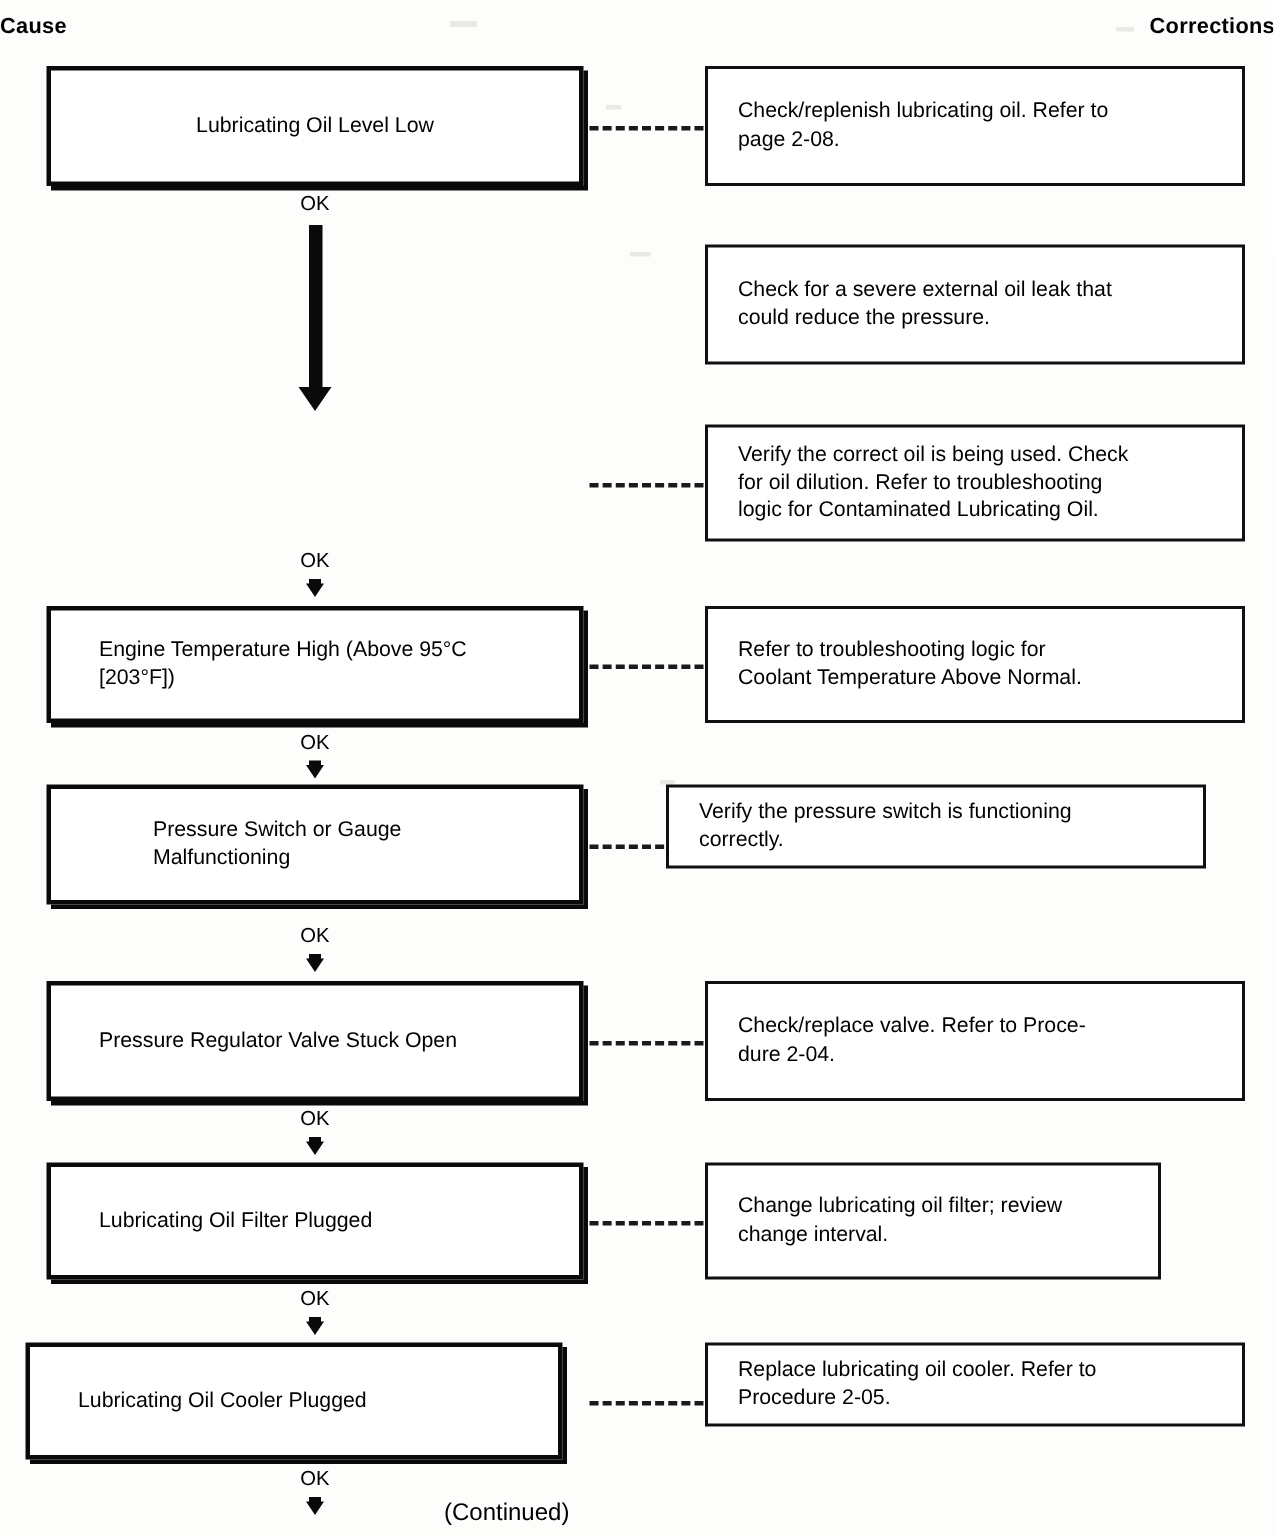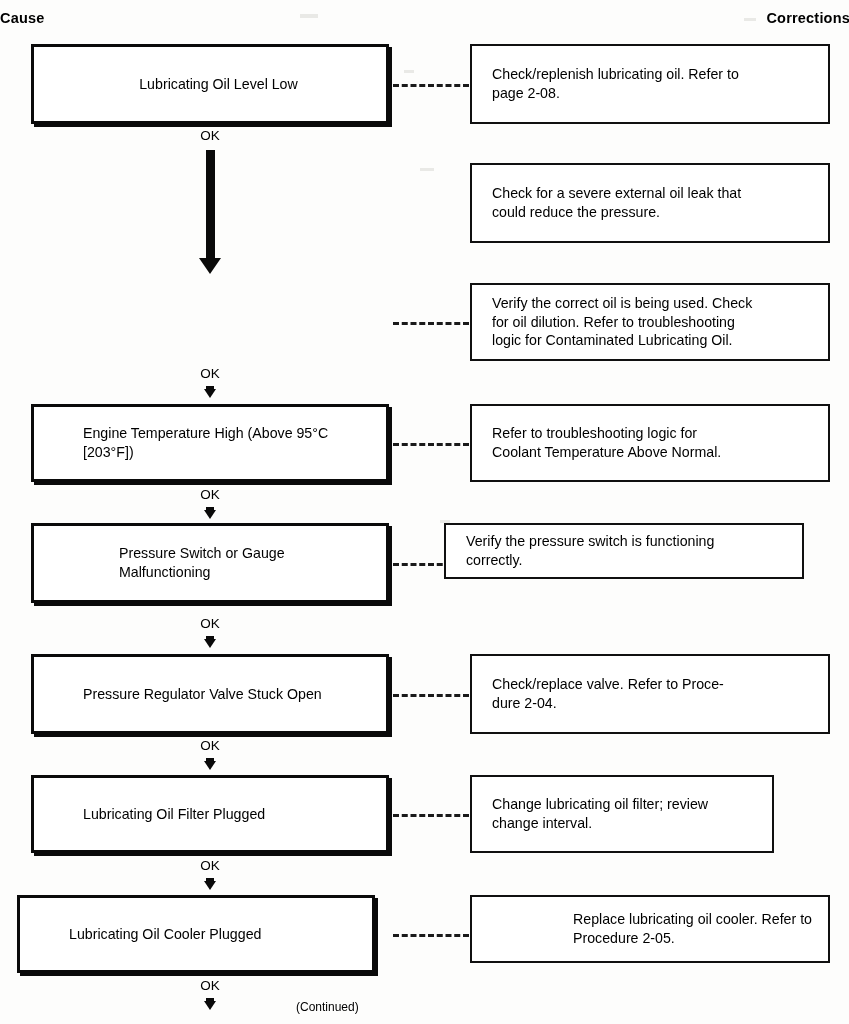--- a/index.html
+++ b/index.html
@@ -33,21 +33,20 @@
   .box {
     position: absolute;
     background: #ffffff;
     display: flex;
     align-items: center;
   }
   
   .box.cause {
     border: 3px solid #0a0a0a;
     box-shadow: 3px 3px 0 0 #0a0a0a;
-    padding-left: 17px;
   }
   
   .box.correction {
     border: 2px solid #101010;
   }
   .box-text {
     font-size: 14.2px;
     line-height: 1.33;
     white-space: pre-line;
   }
@@ -105,21 +104,21 @@
   
   .connector {
     position: absolute;
     height: 0;
     border-top: 3px dashed #1a1a1a;
   }
 
   
   #continued-note {
     position: absolute;
-    font-size: 12px;
+    font-size: 16px;
     white-space: nowrap;
   }
 
   
   .speckle { position: absolute; background: #e9e9e6; }
 </style>
 </head>
 <body>
 
 <div id="page">
@@ -208,21 +207,21 @@
 change interval.</div>
   </div>
 
   <div class="ok-label" style="left:180px; top:858px;">OK</div>
   <div class="arrow-small" style="left:204px; top:881px;"></div>
 
   <div class="box cause left" style="left:17px; top:895px; width:358px; height:78px;">
     <div class="box-text">Lubricating Oil Cooler Plugged</div>
   </div>
   <div class="connector" style="left:393px; top:934px; width:76px;"></div>
-  <div class="box correction" style="left:470px; top:895px; width:360px; height:68px;justify-content:flex-end;">
+  <div class="box correction" style="left:470px; top:895px; width:360px; height:56px;">
     <div class="box-text">Replace lubricating oil cooler. Refer to
 Procedure 2-05.</div>
   </div>
 
   <div class="ok-label" style="left:180px; top:978px;">OK</div>
   <div class="arrow-small" style="left:204px; top:1001px;"></div>
 
   <div id="continued-note" style="left:296px; top:1000px;">(Continued)</div>
 
 </div>

